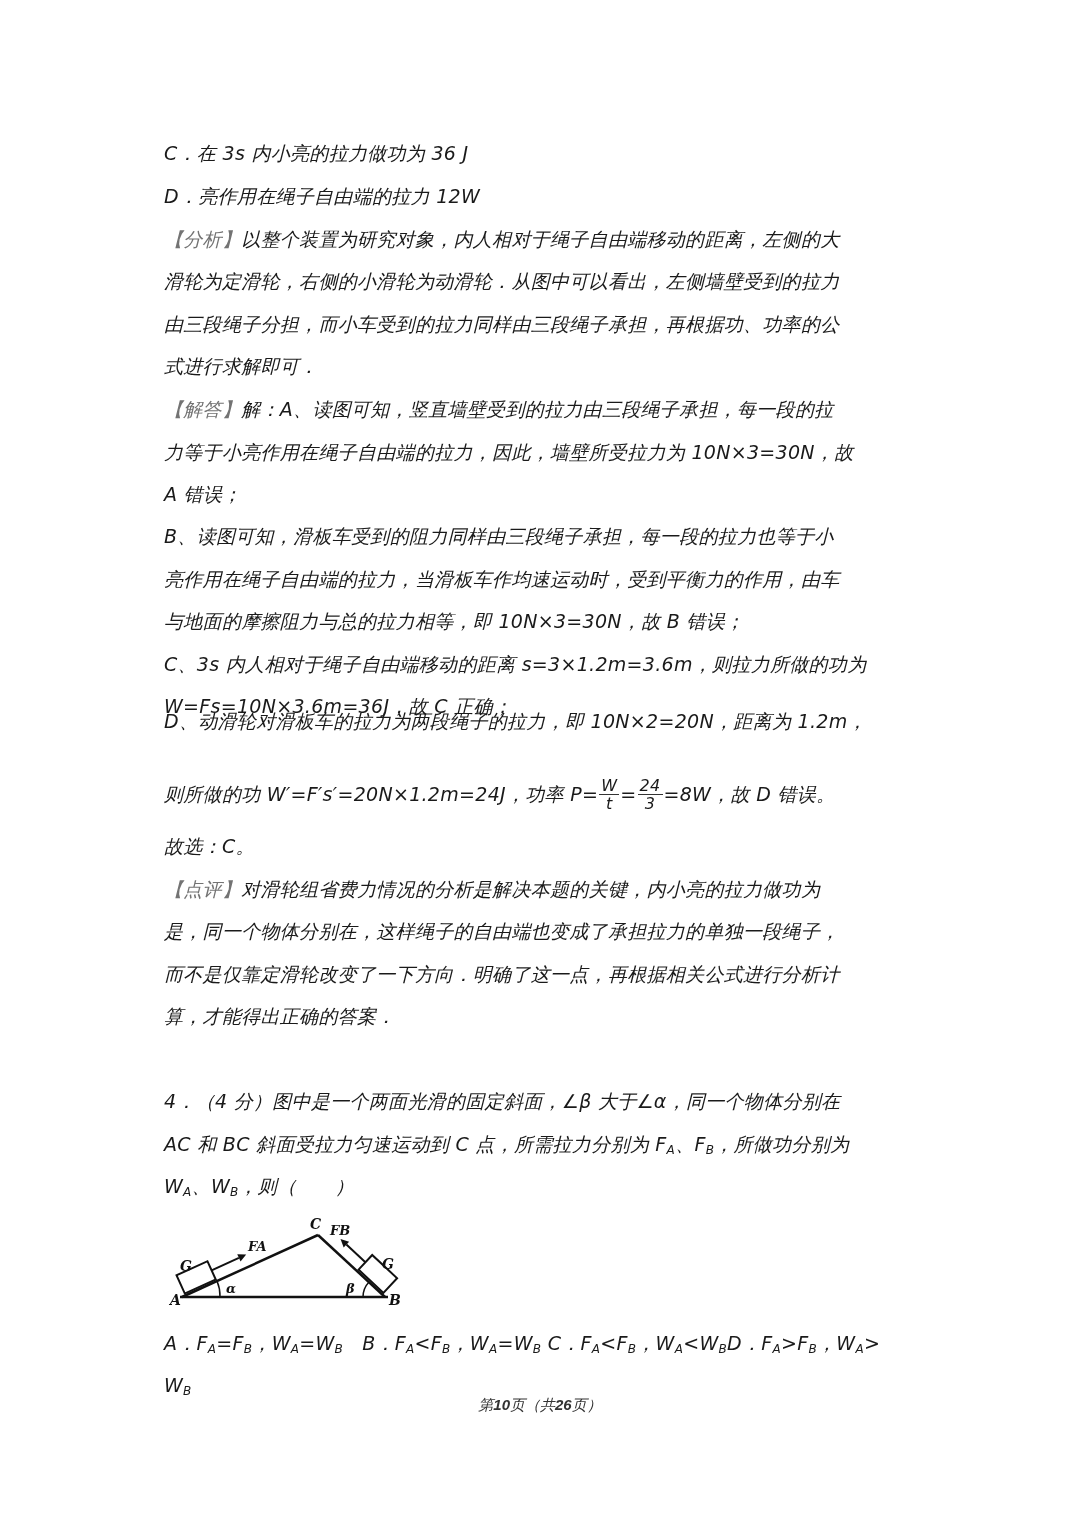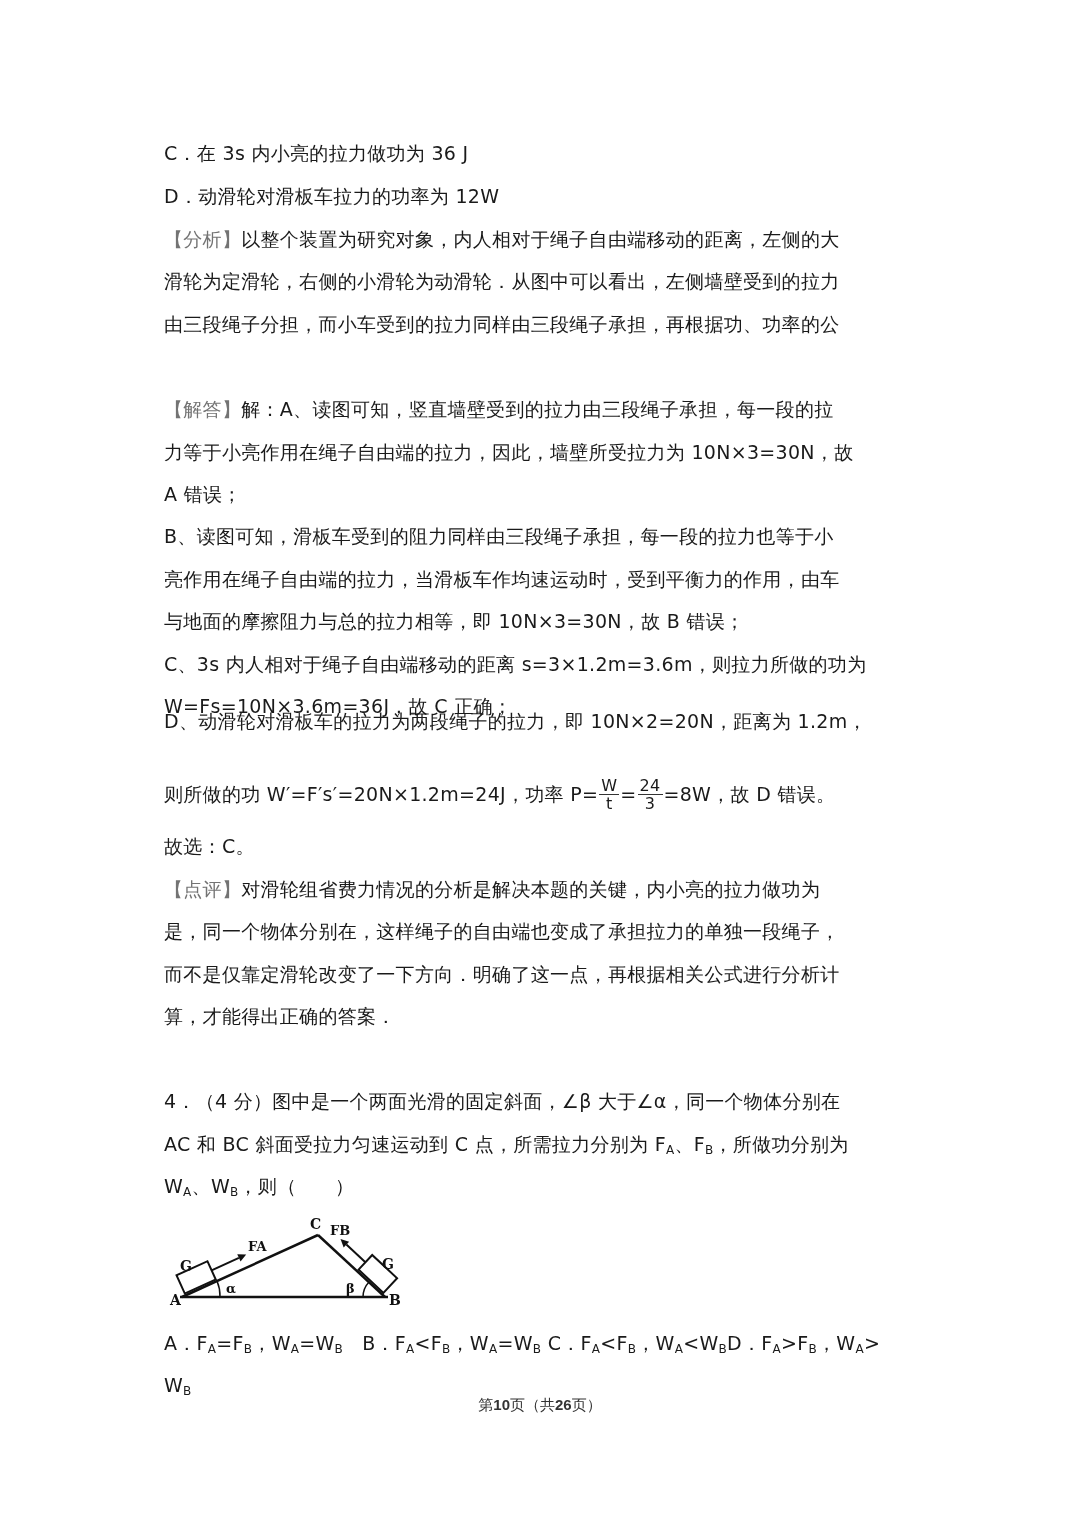--- a/index.html
+++ b/index.html
@@ -1,20 +1,20 @@
 <!DOCTYPE html>
 <html><head>
 <meta charset="utf-8">
 <style>
   html, body { margin: 0; padding: 0; }
   body {
     width: 1080px; height: 1528px; background: #ffffff; position: relative; overflow: hidden;
     font-family: "DejaVu Sans", "Liberation Sans", sans-serif; color: #1a1a1a;
   }
-  .page { position: absolute; left: 0; top: 0; width: 1080px; height: 1528px; }
+  .page { position: absolute; left: 0; top: 0; width: 1080px; height: 1528px; font-style: italic; }
   .line {
     position: absolute; left: 164px; width: 760px; font-size: 19px; line-height: 26px;
     white-space: nowrap; letter-spacing: 0.3px;
   }
   .tag { color: #737373; }
   sub { font-size: 12px; vertical-align: -3px; line-height: 0; }
   .frac { display: inline-block; position: relative; vertical-align: middle; text-align: center; margin: 0 1px; }
   .frac .num { display: block; font-size: 16px; line-height: 16px; border-bottom: 1.5px solid #333; padding: 0 2px; }
   .frac .den { display: block; font-size: 16px; line-height: 18px; }
   .footer {
@@ -24,25 +24,26 @@
   .footer b { font-family: "Liberation Sans", sans-serif; font-weight: bold; }
   .diagram { position: absolute; left: 160px; top: 1205px; width: 260px; height: 110px; }
   .diagram text { font-family: "DejaVu Serif", "Liberation Serif", serif; font-weight: bold; fill: #111; }
 </style>
 </head>
 <body>
 
 <div class="page">
 
   <div class="line" style="top:140px">C．在 3s 内小亮的拉力做功为 36 J</div>
-  <div class="line" style="top:183px">D．动滑轮对滑板车拉力的功率为 12W</div>
+  <div class="line" style="top:183px">D．亮作用在绳子自由端的拉力 12W</div>
 
   <div class="line" style="top:226px"><span class="tag">【分析】</span><span>以整个装置为研究对象，内人相对于绳子自由端移动的距离，左侧的大</span></div>
   <div class="line" style="top:268px">滑轮为定滑轮，右侧的小滑轮为动滑轮．从图中可以看出，左侧墙壁受到的拉力</div>
   <div class="line" style="top:311px">由三段绳子分担，而小车受到的拉力同样由三段绳子承担，再根据功、功率的公</div>
+  <div class="line" style="top:353px">式进行求解即可．</div>
 
   <div class="line" style="top:396px"><span class="tag">【解答】</span><span>解：A、读图可知，竖直墙壁受到的拉力由三段绳子承担，每一段的拉</span></div>
   <div class="line" style="top:439px">力等于小亮作用在绳子自由端的拉力，因此，墙壁所受拉力为 10N×3=30N，故</div>
   <div class="line" style="top:481px">A 错误；</div>
   <div class="line" style="top:523px">B、读图可知，滑板车受到的阻力同样由三段绳子承担，每一段的拉力也等于小</div>
   <div class="line" style="top:566px">亮作用在绳子自由端的拉力，当滑板车作均速运动时，受到平衡力的作用，由车</div>
   <div class="line" style="top:608px">与地面的摩擦阻力与总的拉力相等，即 10N×3=30N，故 B 错误；</div>
   <div class="line" style="top:651px">C、3s  内人相对于绳子自由端移动的距离  s=3×1.2m=3.6m，则拉力所做的功为</div>
   <div class="line" style="top:693px">W=Fs=10N×3.6m=36J，故 C 正确；</div>
   <div class="line" style="top:708px">D、动滑轮对滑板车的拉力为两段绳子的拉力，即 10N×2=20N，距离为 1.2m，</div>

